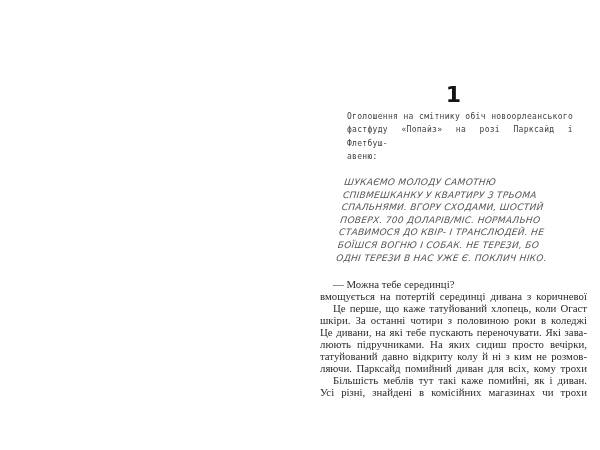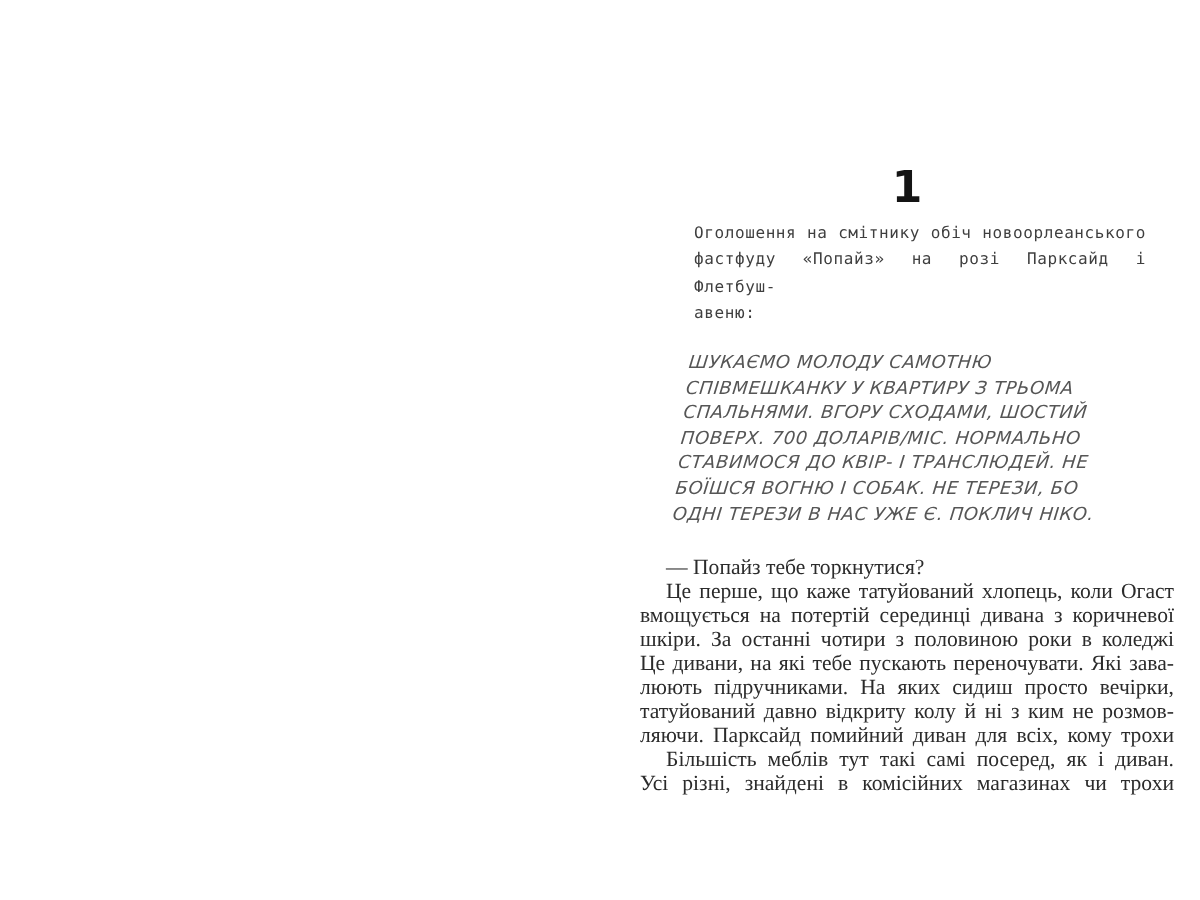--- a/index.html
+++ b/index.html
@@ -84,25 +84,25 @@
     <div class="handwritten-ad">
         <div class="line">ШУКАЄМО МОЛОДУ САМОТНЮ</div>
         <div class="line">СПІВМЕШКАНКУ У КВАРТИРУ З ТРЬОМА</div>
         <div class="line">СПАЛЬНЯМИ. ВГОРУ СХОДАМИ, ШОСТИЙ</div>
         <div class="line">ПОВЕРХ. 700 ДОЛАРІВ/МІС. НОРМАЛЬНО</div>
         <div class="line">СТАВИМОСЯ ДО КВІР- І ТРАНСЛЮДЕЙ. НЕ</div>
         <div class="line">БОЇШСЯ ВОГНЮ І СОБАК. НЕ ТЕРЕЗИ, БО</div>
         <div class="line">ОДНІ ТЕРЕЗИ В НАС УЖЕ Є. ПОКЛИЧ НІКО.</div>
       </div>
     <div class="body-text">
-        <div class="line indent">— Попайз тебе торкнутися?</div>
+        <div class="line indent">— Можна тебе серединці?</div>
+        <div class="line justify">вмощується на потертій серединці дивана з коричневої</div>
         <div class="line indent justify">Це перше, що каже татуйований хлопець, коли Огаст</div>
-        <div class="line justify">вмощується на потертій серединці дивана з коричневої</div>
         <div class="line justify">шкіри. За останні чотири з половиною роки в коледжі</div>
         <div class="line justify">Це дивани, на які тебе пускають переночувати. Які зава-</div>
         <div class="line justify">люють підручниками. На яких сидиш просто вечірки,</div>
         <div class="line justify">татуйований давно відкриту колу й ні з ким не розмов-</div>
         <div class="line justify">ляючи. Парксайд помийний диван для всіх, кому трохи</div>
-        <div class="line indent justify">Більшість меблів тут такі самі посеред, як і диван.</div>
+        <div class="line indent justify">Більшість меблів тут такі каже помийні, як і диван.</div>
         <div class="line justify">Усі різні, знайдені в комісійних магазинах чи трохи</div>
       </div>
   </div>
 </div>
 
 </body></html>

